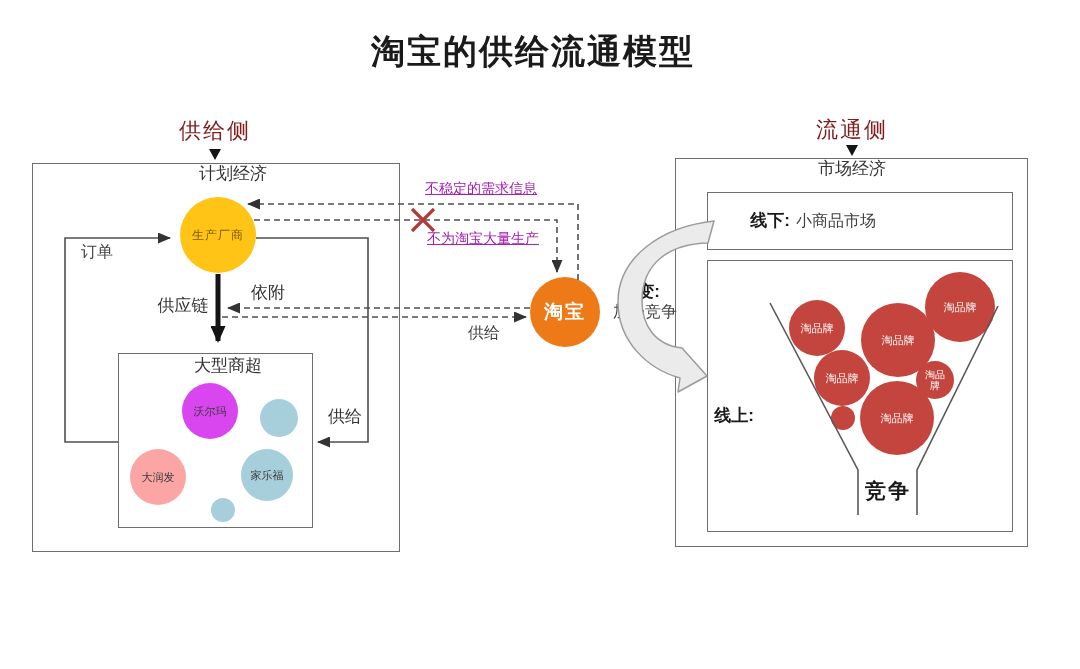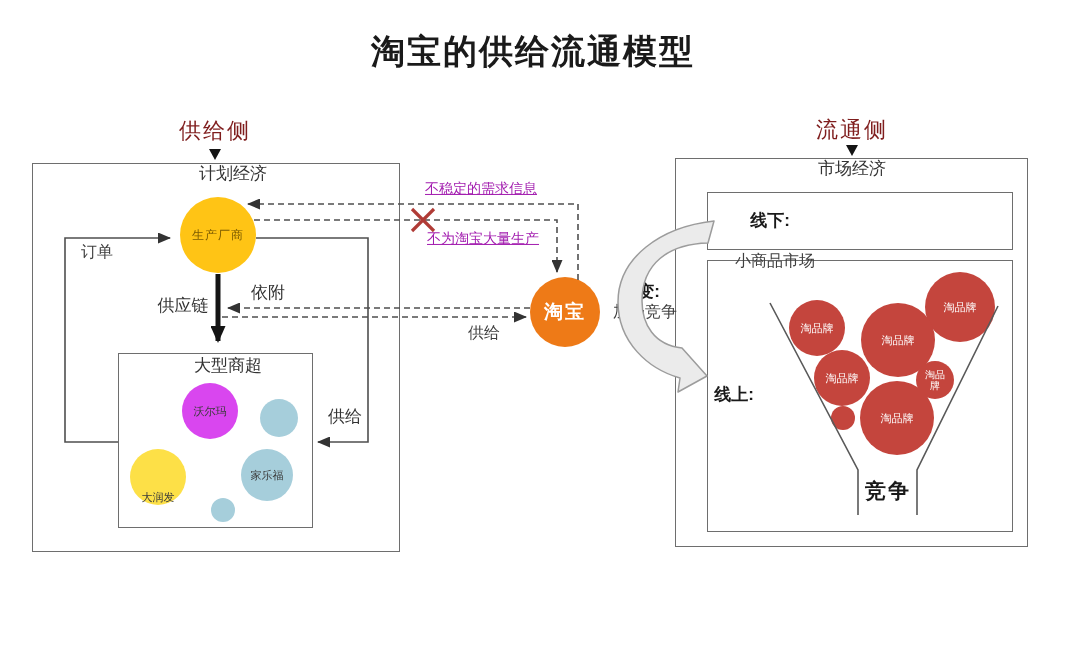--- a/index.html
+++ b/index.html
@@ -83,21 +83,21 @@
     </div>
 
     <div class="circle" style="left:530px;top:277px;width:70px;height:70px;background:#ee7a17;">
       <span style="font-size:19px;font-weight:bold;color:#ffffff;letter-spacing:2px;">淘宝</span>
     </div>
 
     <div class="circle" style="left:182px;top:383px;width:56px;height:56px;background:#d946ef;">
       <span style="font-size:11px;color:#3b3b3b;">沃尔玛</span>
     </div>
     <div class="circle" style="left:260px;top:399px;width:38px;height:38px;background:#a6cedb;"></div>
-    <div class="circle" style="left:130px;top:449px;width:56px;height:56px;background:#fde047;align-items:flex-end;">
+    <div class="circle" style="left:130px;top:449px;width:56px;height:56px;background:#fca5a5;">
       <span style="font-size:11px;color:#3b3b3b;">大润发</span>
     </div>
     <div class="circle" style="left:241px;top:449px;width:52px;height:52px;background:#a6cedb;">
       <span style="font-size:11px;color:#3b3b3b;">家乐福</span>
     </div>
     <div class="circle" style="left:211px;top:498px;width:24px;height:24px;background:#a6cedb;"></div>
 
     <div class="circle" style="left:925px;top:272px;width:70px;height:70px;background:#c4453d;">
       <span style="font-size:11px;color:#fff;">淘品牌</span>
     </div>
@@ -132,18 +132,18 @@
 
     <div class="ctr dash-lbl" style="left:481px;top:188px;">不稳定的需求信息</div>
     <div class="ctr dash-lbl" style="left:483px;top:238px;">不为淘宝大量生产</div>
     <div class="ctr edge-lbl" style="left:484px;top:333px;">供给</div>
     <div class="ctr edge-lbl bold" style="left:640px;top:292px;font-size:17px;">转变:</div>
     <div class="ctr edge-lbl" style="left:645px;top:312px;">加强竞争</div>
 
     <div class="ctr section-lbl" style="left:852px;top:130px;">流通侧</div>
     <div class="ctr box-lbl" style="left:852px;top:169px;">市场经济</div>
     <div class="ctr box-lbl bold" style="left:734px;top:221px;font-size:17px;margin-left:36px;">线下:</div>
-    <div class="ctr edge-lbl" style="left:775px;top:221px;margin-top:40px;">小商品市场</div>
-    <div class="ctr box-lbl bold" style="left:734px;top:395px;font-size:17px;">线上:</div>
+    <div class="ctr edge-lbl" style="left:836px;top:221px;">小商品市场</div>
+    <div class="ctr box-lbl bold" style="left:734px;top:416px;font-size:17px;">线上:</div>
     <div class="ctr bold" style="left:888px;top:491px;font-size:21px;letter-spacing:2px;">竞争</div>
   </div>
 
 </div>
 
 </body></html>

